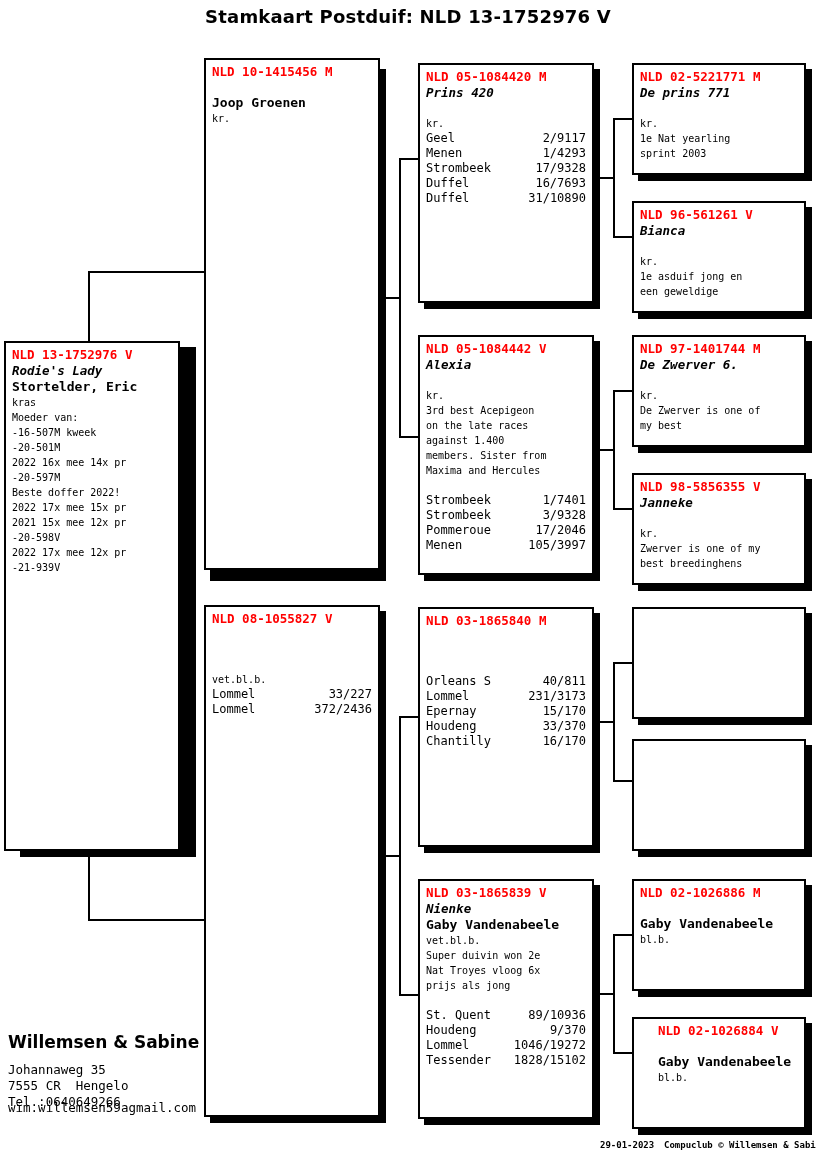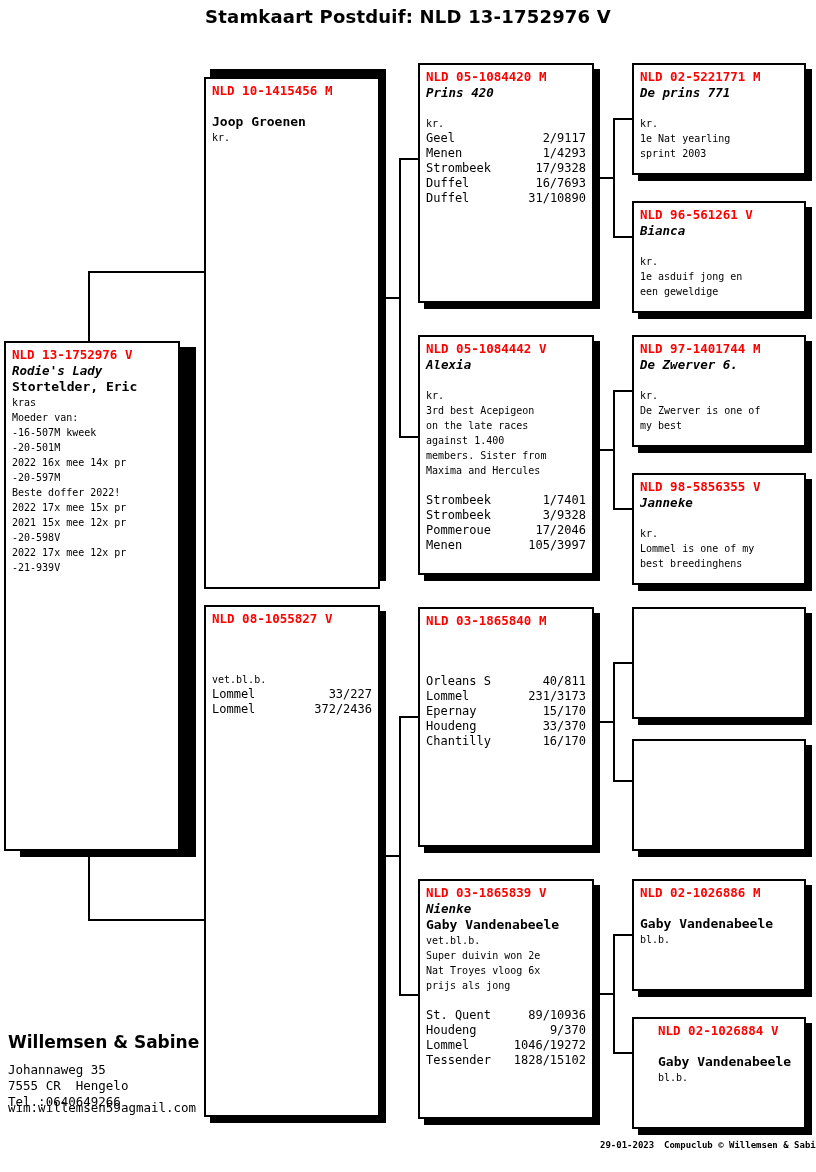--- a/index.html
+++ b/index.html
@@ -176,21 +176,21 @@
   <div class="txt">-20-597M</div>
   <div class="txt">Beste doffer 2022!</div>
   <div class="txt">2022 17x mee 15x pr</div>
   <div class="txt">2021 15x mee 12x pr</div>
   <div class="txt">-20-598V</div>
   <div class="txt">2022 17x mee 12x pr</div>
   <div class="txt">-21-939V</div>
 </div>
 
 <div class="shadow" style="left:210px; top:69px; width:176px; height:512px;"></div>
-<div class="box" style="left:204px; top:77px; width:176px; height:512px;">
+<div class="box" style="left:204px; top:58px; width:176px; height:512px;">
   <div class="ring">NLD 10-1415456 M</div>
   <div class="spacer-line"></div>
   <div class="owner">Joop Groenen</div>
   <div class="txt">kr.</div>
 </div>
 
 <div class="shadow" style="left:210px; top:611px; width:176px; height:512px;"></div>
 <div class="box" style="left:204px; top:605px; width:176px; height:512px;">
   <div class="ring">NLD 08-1055827 V</div>
   <div class="spacer-line"></div>
@@ -290,21 +290,21 @@
   <div class="txt">De Zwerver is one of</div>
   <div class="txt">my best</div>
 </div>
 
 <div class="shadow" style="left:638px; top:479px; width:174px; height:112px;"></div>
 <div class="box" style="left:632px; top:473px; width:174px; height:112px;">
   <div class="ring">NLD 98-5856355 V</div>
   <div class="name-italic">Janneke</div>
   <div class="spacer-line"></div>
   <div class="txt">kr.</div>
-  <div class="txt">Lommel is one of my</div>
+  <div class="txt">Zwerver is one of my</div>
   <div class="txt">best breedinghens</div>
 </div>
 
 <div class="shadow" style="left:638px; top:613px; width:174px; height:112px;"></div>
 <div class="box" style="left:632px; top:607px; width:174px; height:112px;">
   <div class="ring"></div>
 </div>
 
 <div class="shadow" style="left:638px; top:745px; width:174px; height:112px;"></div>
 <div class="box" style="left:632px; top:739px; width:174px; height:112px;">

